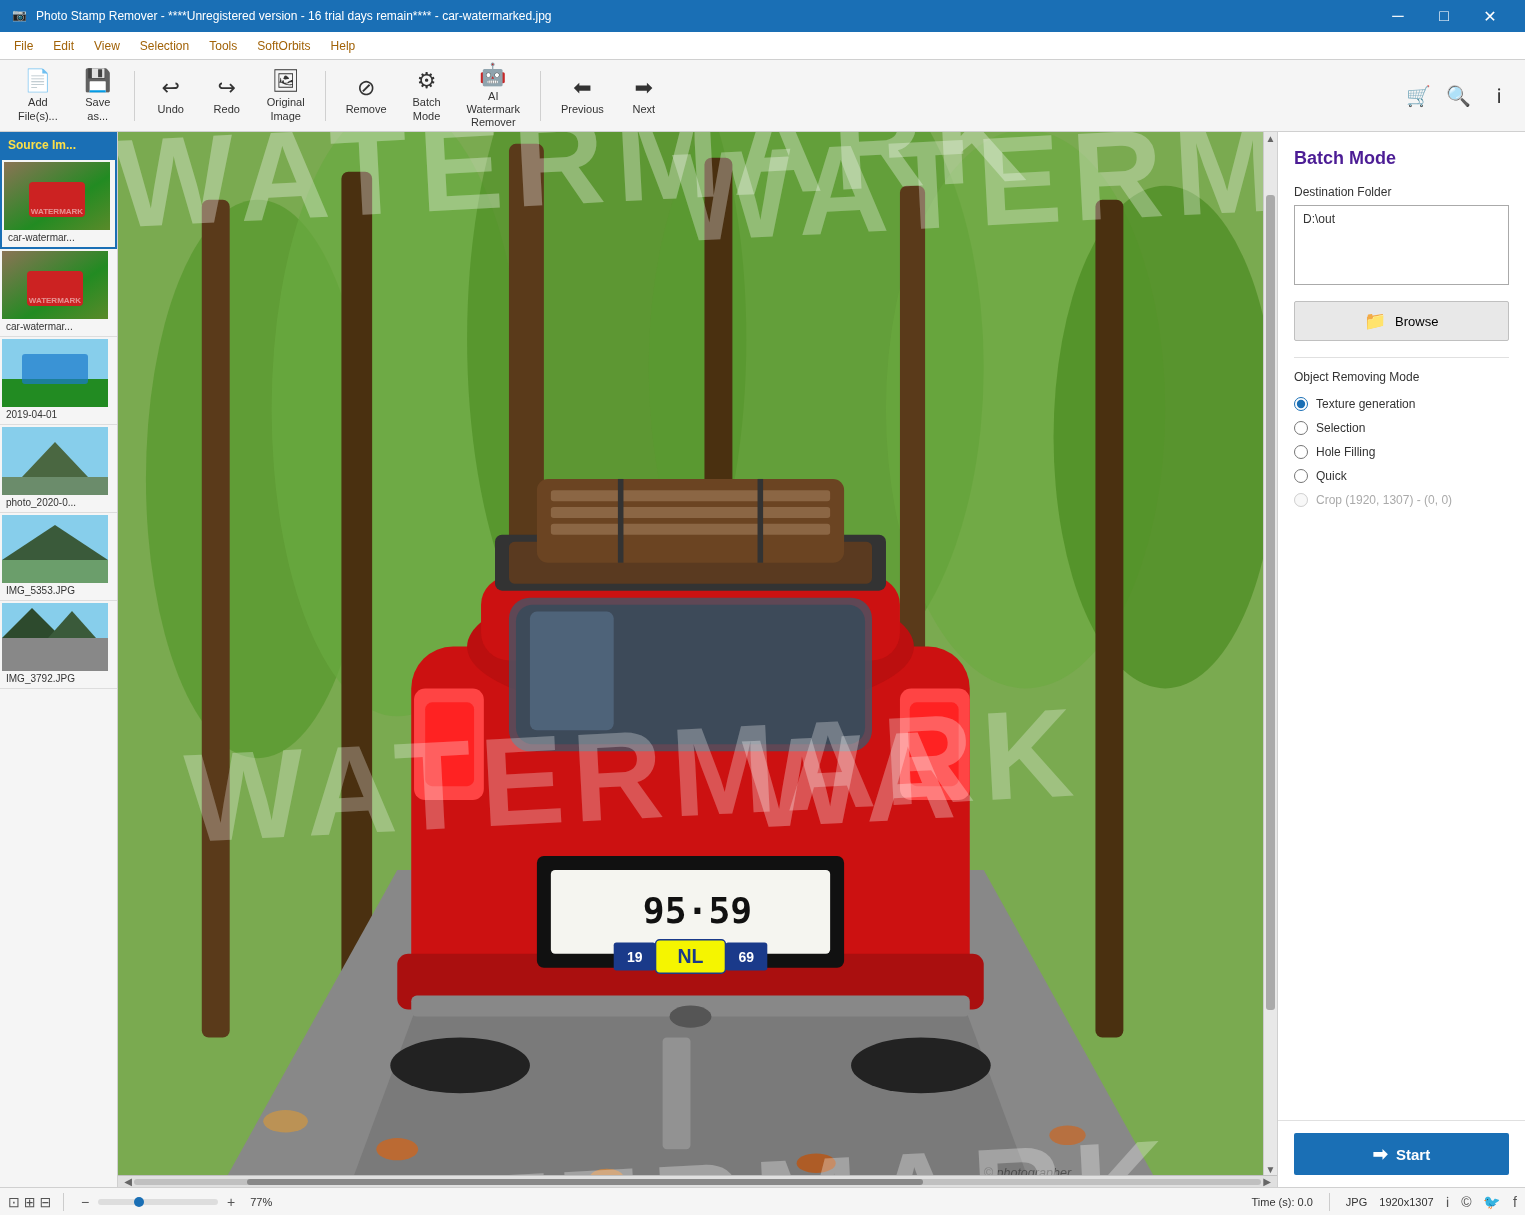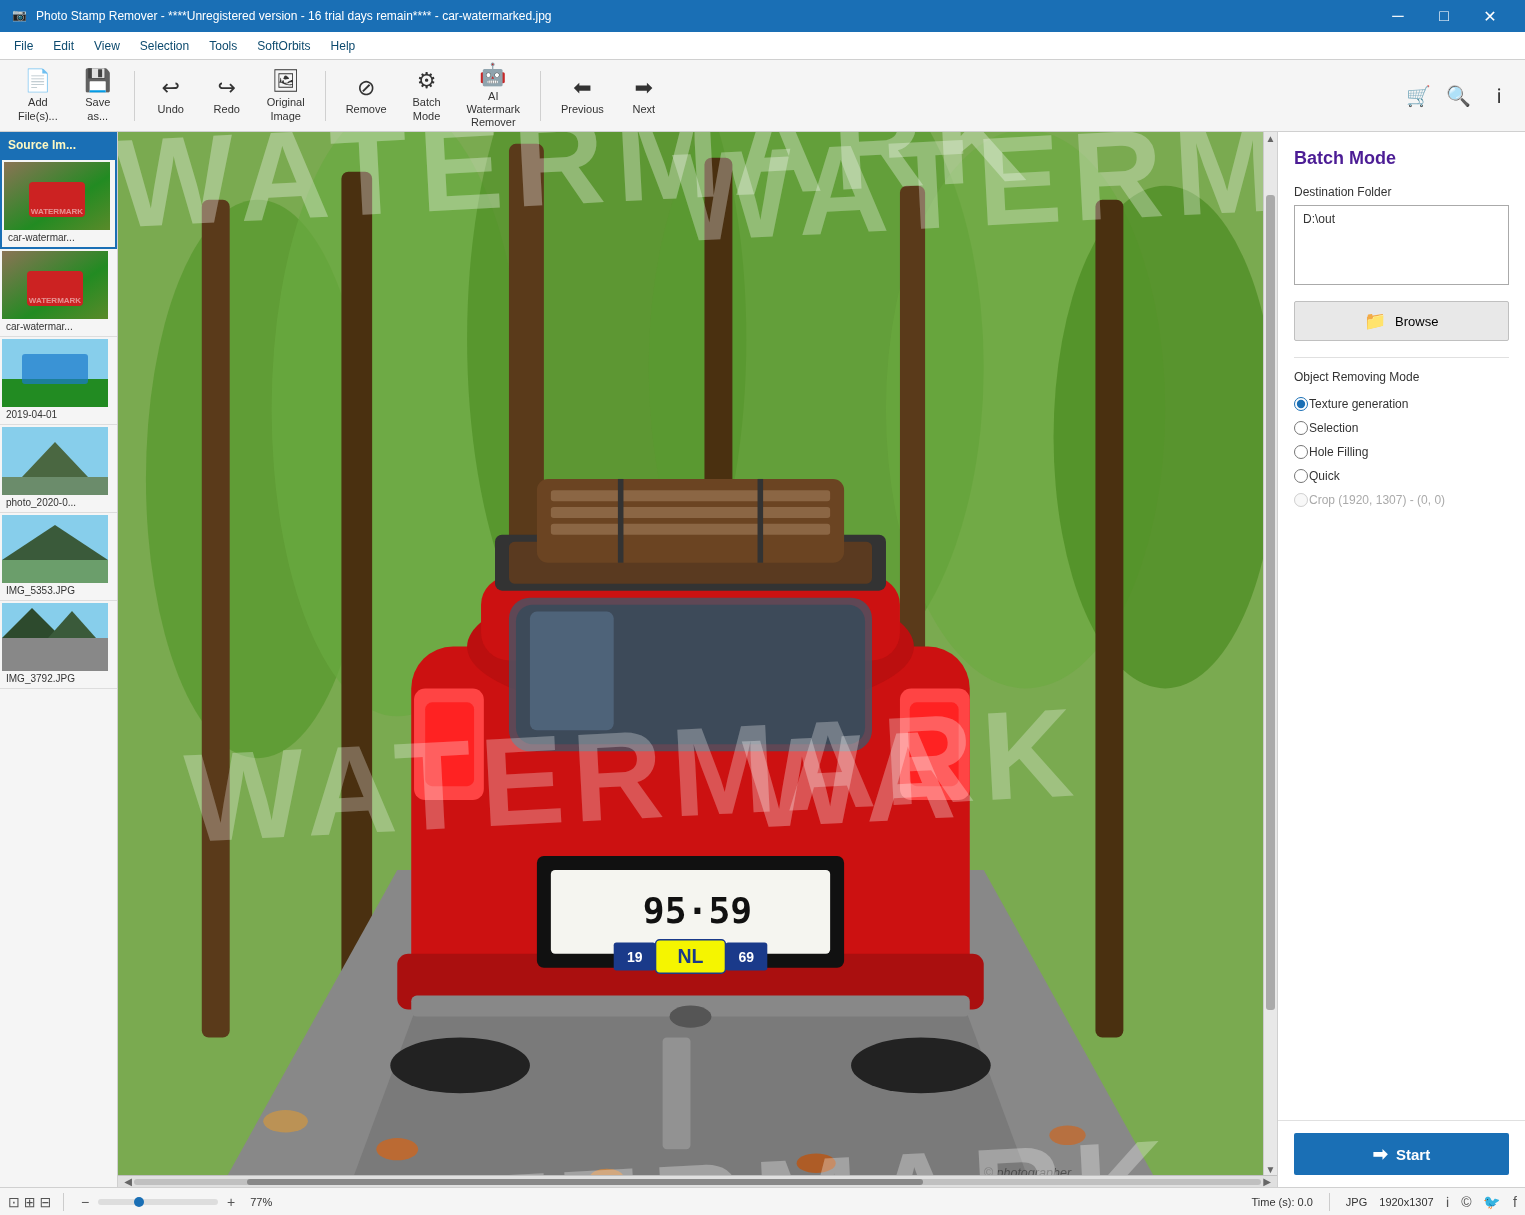--- a/index.html
+++ b/index.html
@@ -30,21 +30,21 @@
       height: 28px;
       display: flex;
       align-items: center;
       padding: 0 4px;
       border-bottom: 1px solid #d0d0d0;
     }
     .menu-item {
       padding: 4px 10px;
       cursor: pointer;
       font-size: 12px;
-      color: #0c4a6e;
+      color: #a16207;
       border-radius: 2px;
     }
 
     
     .toolbar {
       background: #f5f5f5;
       border-bottom: 1px solid #d0d0d0;
       display: flex;
       align-items: center;
       padding: 4px 8px;
@@ -84,21 +84,21 @@
     
     .source-panel {
       width: 118px;
       background: #f5f5f5;
       border-right: 1px solid #d0d0d0;
       display: flex;
       flex-direction: column;
     }
     .source-panel-header {
       background: #1a6fb5;
-      color: #fef9c3;
+      color: #fde047;
       padding: 6px 8px;
       font-size: 12px;
       font-weight: bold;
     }
     .source-panel-items {
       flex: 1;
       overflow-y: auto;
     }
     .source-item {
       border-bottom: 1px solid #ddd;
@@ -207,21 +207,21 @@
       font-size: 12px;
       color: #333;
       padding: 4px 16px 8px 16px;
     }
     .radio-group {
       padding: 0 16px;
     }
     .radio-item {
       display: flex;
       align-items: center;
-      gap: 1px;
+      gap: 8px;
       padding: 5px 0;
       cursor: pointer;
     }
     .radio-item input[type="radio"] {
       accent-color: #1a6fb5;
       width: 14px; height: 14px;
     }
     .radio-label {
       font-size: 12px;
       color: #333;

